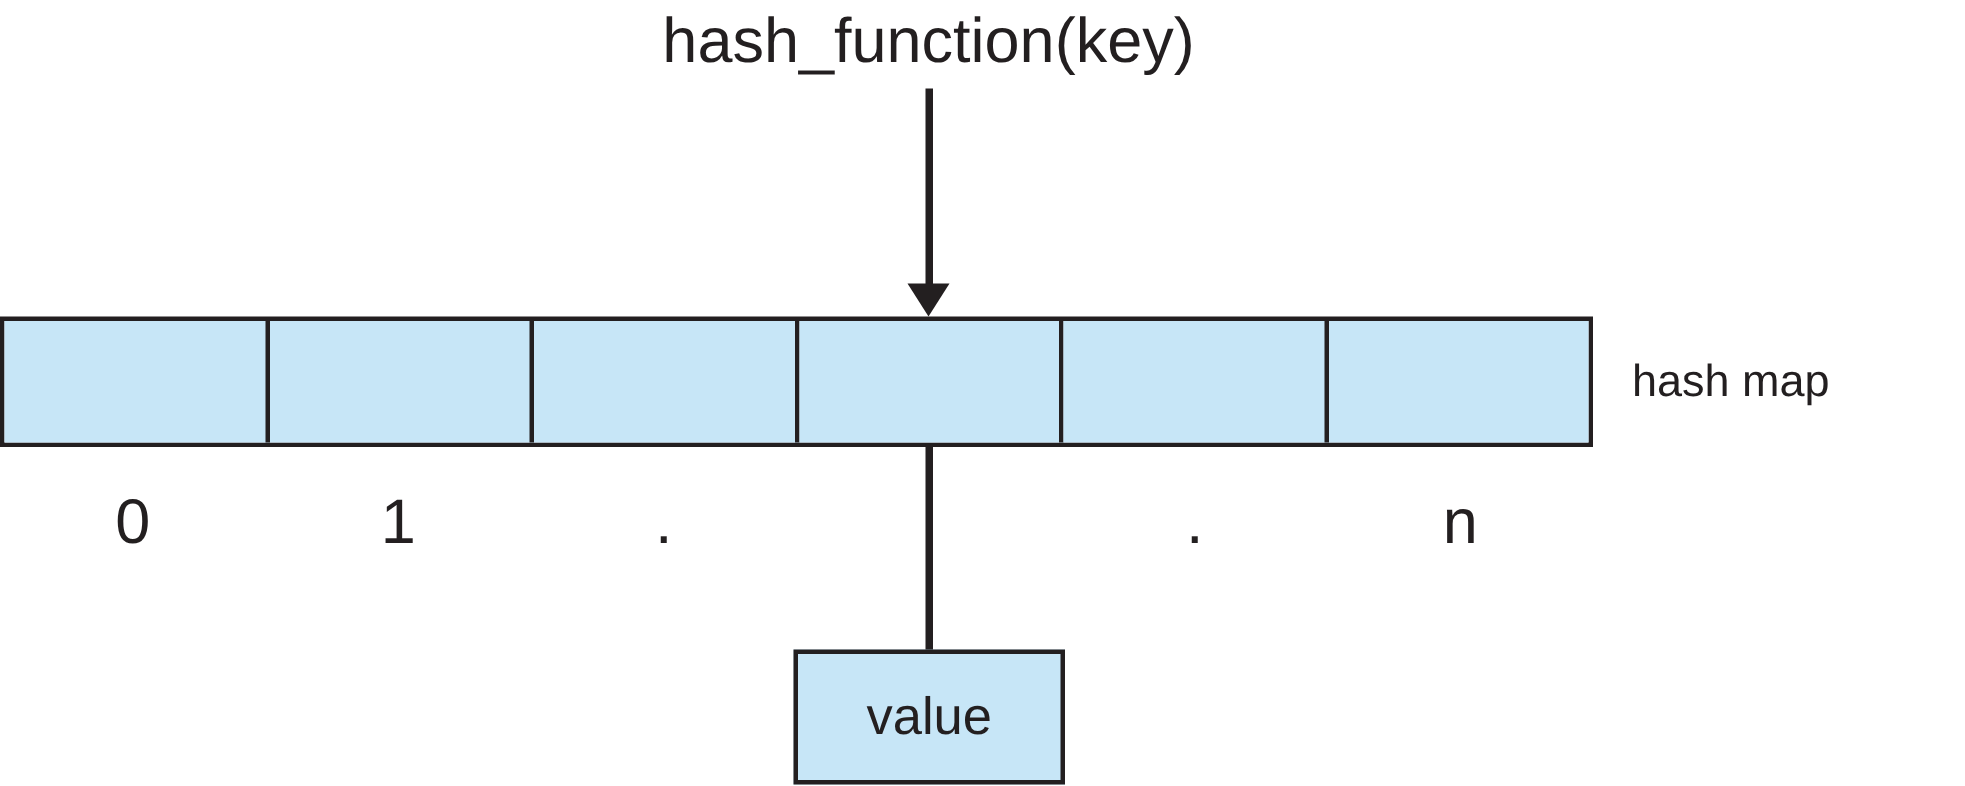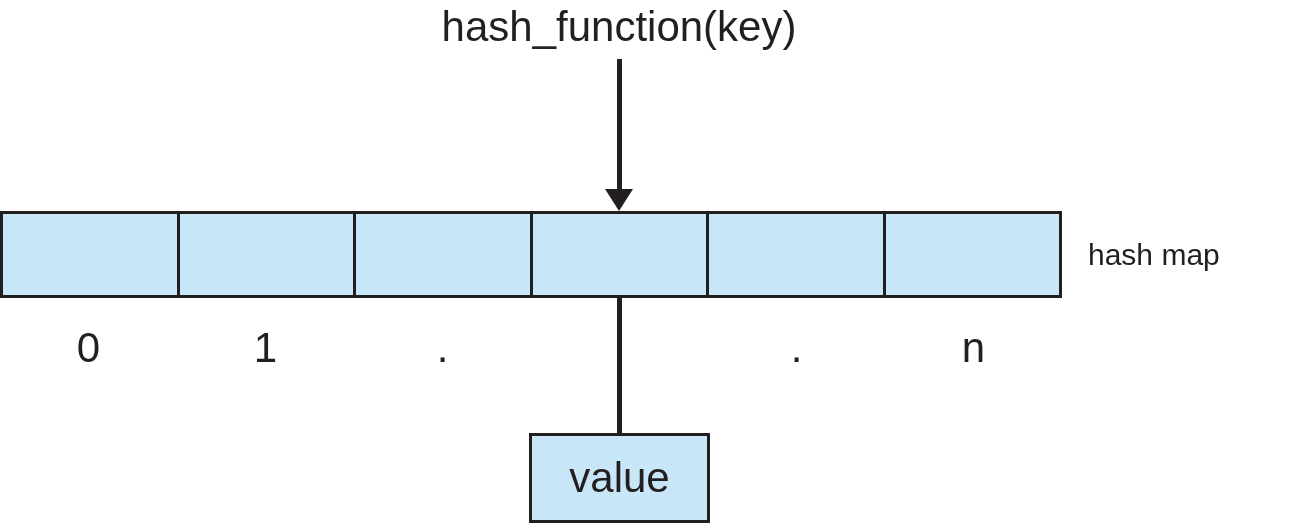--- a/index.html
+++ b/index.html
@@ -95,21 +95,21 @@
     position: absolute;
     left: 529px;
     top: 433px;
     width: 181px;
     height: 90px;
     background: var(--cell-fill);
     border: 3px solid var(--line);
     display: flex;
     align-items: center;
     justify-content: center;
-    font-size: 42px;
+    font-size: 35px;
   }
 </style>
 </head>
 <body>
 
 <div class="canvas">
 
   <div class="title">hash_function(key)</div>
 
   <div class="arrow-shaft"></div>

